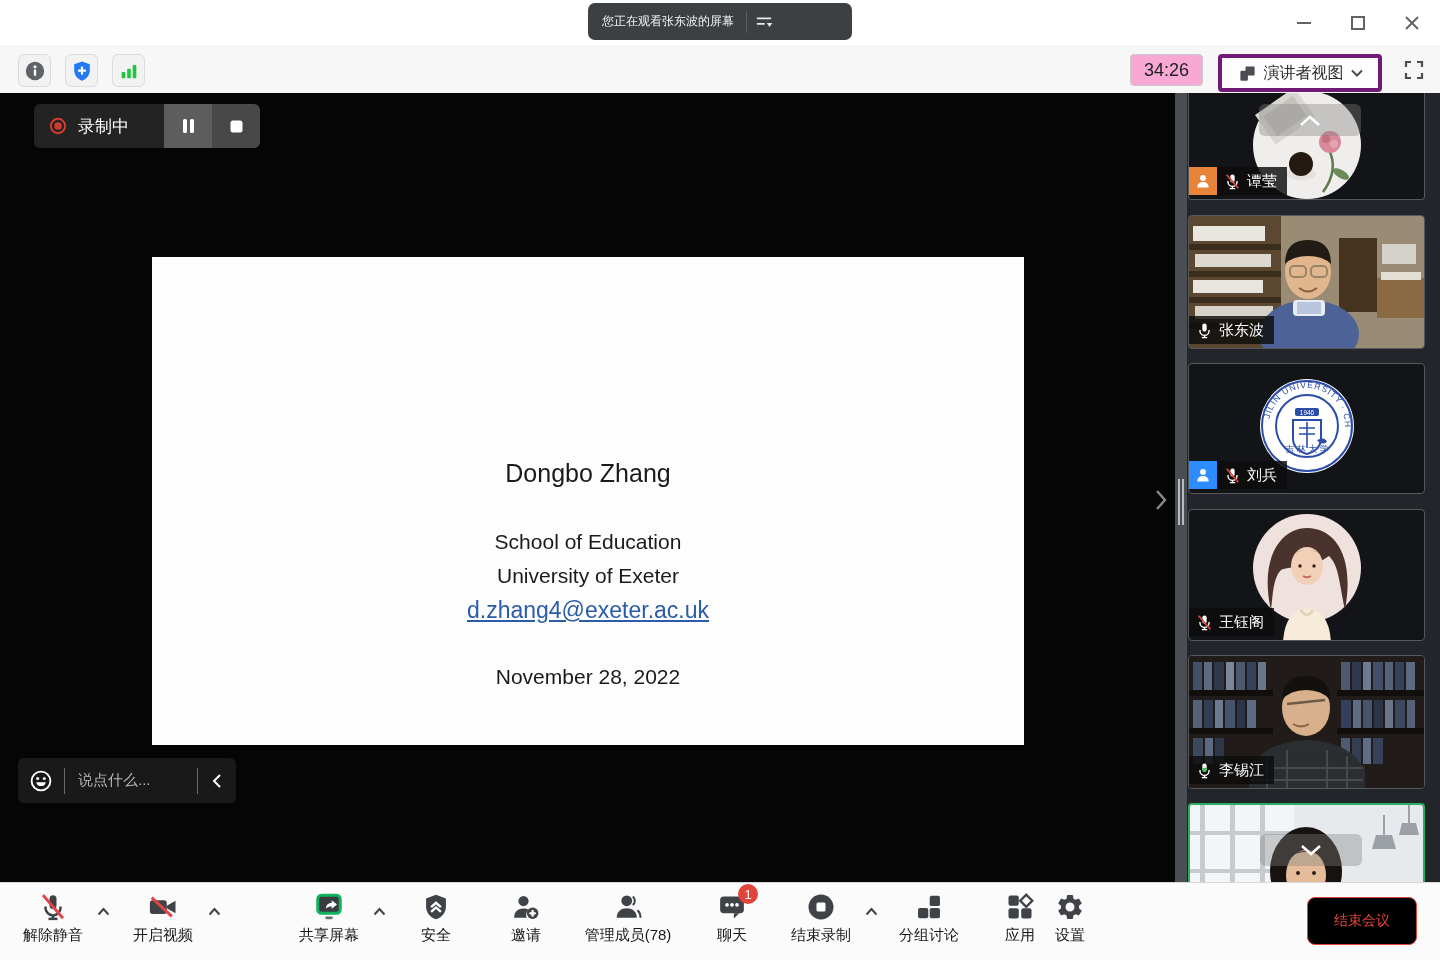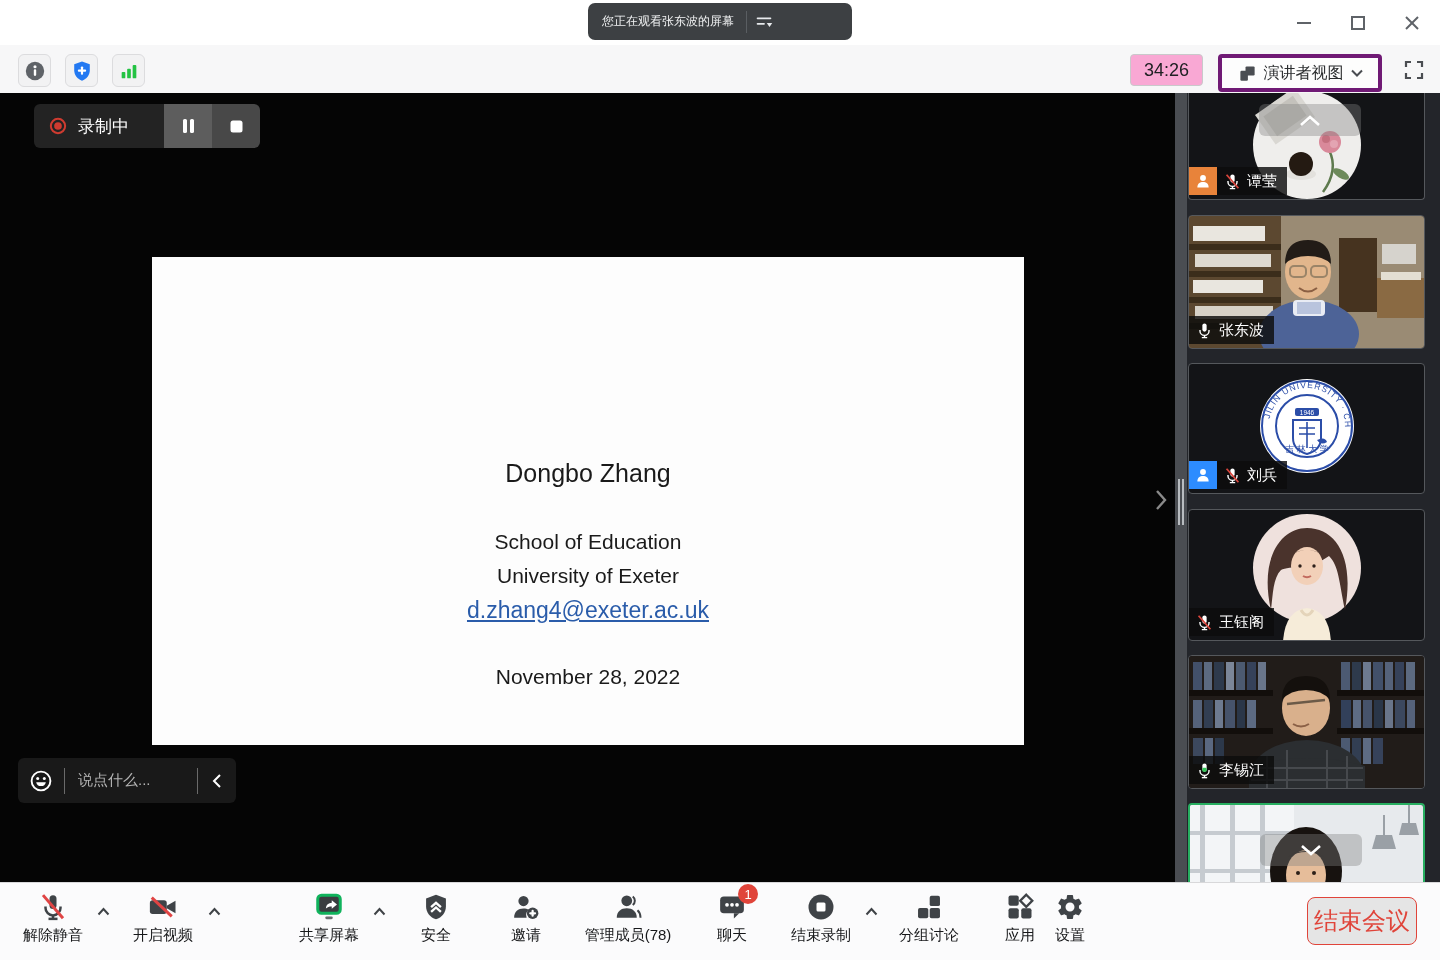--- a/index.html
+++ b/index.html
@@ -88,22 +88,22 @@
   .bottombar{left:0;top:882px;width:1440px;height:78px;background:#fbfbfc;border-top:1px solid #d8d8da;box-sizing:border-box;}
   .tb-item{position:absolute;top:7px;text-align:center;}
   .tb-item .ic{height:32px;display:flex;align-items:flex-end;justify-content:center;}
   .tb-item .lb{margin-top:4px;font-size:15px;color:#17181a;white-space:nowrap;}
   .tb-caret{position:absolute;top:22px;width:16px;height:12px;display:flex;align-items:center;justify-content:center;}
   .chat-badge{
     position:absolute;left:56px;top:-6px;min-width:20px;height:20px;border-radius:10px;background:#e0443a;
     color:#fff;font-size:13px;display:flex;align-items:center;justify-content:center;padding:0 2px;box-sizing:border-box;
   }
   .end-btn{
-    position:absolute;left:1307px;top:14px;width:108px;height:46px;background:#e5e5e5;border:1.5px solid #e0443a;
-    border-radius:8px;color:#e0443a;font-size:24px;display:flex;align-items:center;justify-content:center;
+    position:absolute;left:1307px;top:14px;width:108px;height:46px;background:#000000;border:1.5px solid #e0443a;
+    border-radius:8px;color:#e0443a;font-size:14px;display:flex;align-items:center;justify-content:center;
   }
 </style>
 </head>
 <body>
 
 <div class="abs titlebar">
   <div class="abs title-pill">
     <span class="txt">您正在观看张东波的屏幕</span>
     <span class="pill-div"></span>
     <span class="pill-icon">

